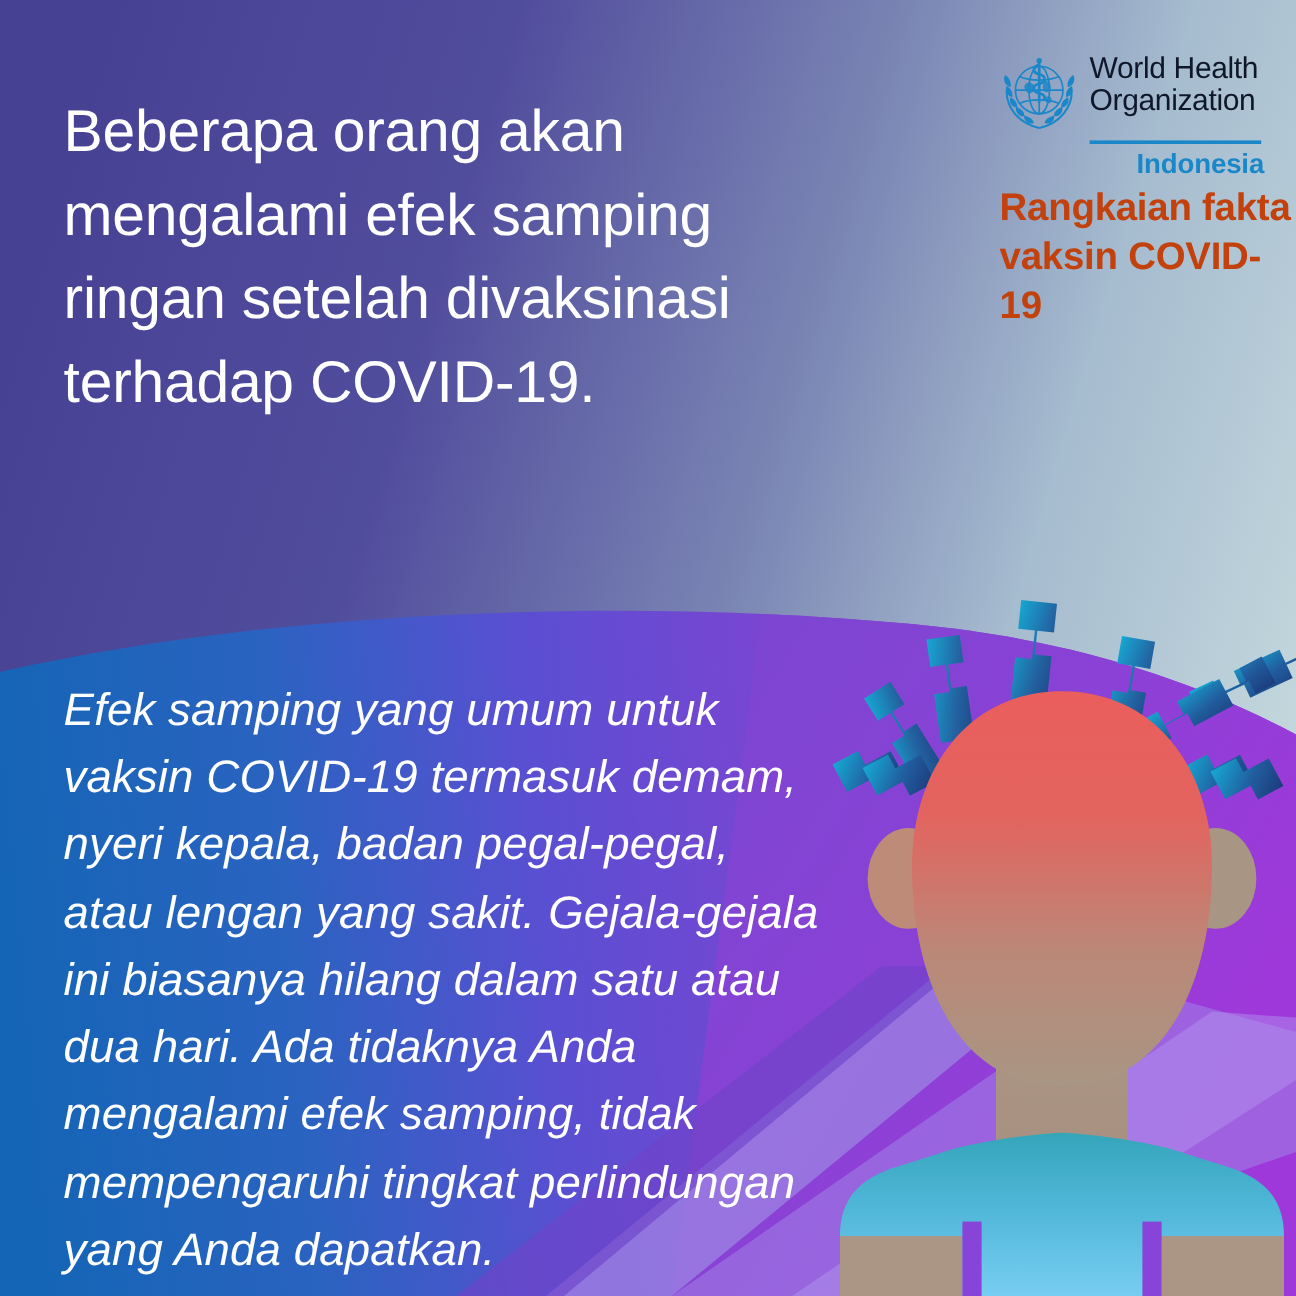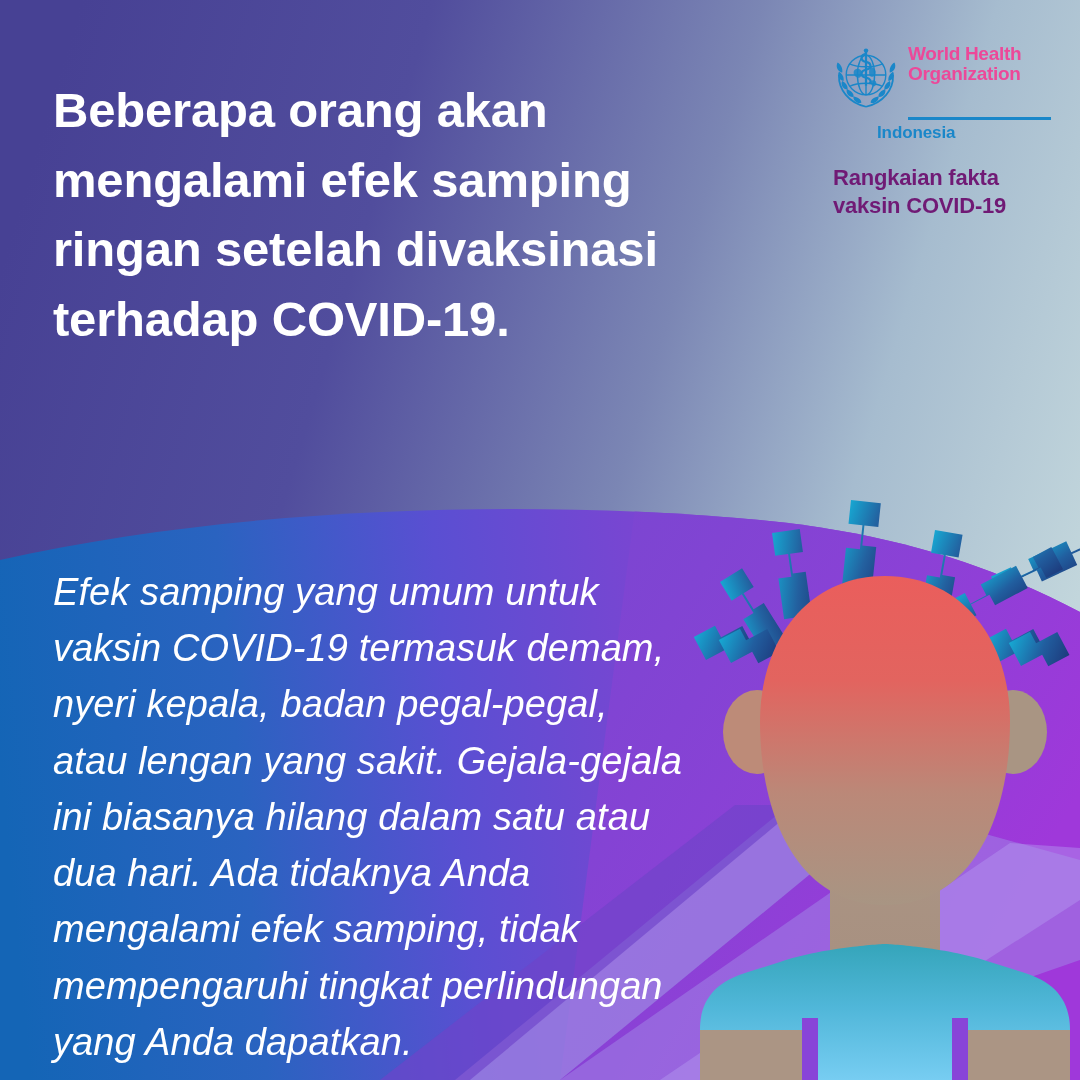--- a/index.html
+++ b/index.html
@@ -13,21 +13,21 @@
   }
   .layer{position:absolute;top:0;left:0;width:1080px;height:1080px;}
   svg.layer{display:block;}
 
   
   #headline{
     position:absolute;
     left:53px; top:76px; width:700px;
     color:#ffffff;
     font-size:49px;
-    font-weight:700;
+    font-weight:400;
     line-height:1.42;
     letter-spacing:-0.2px;
     white-space:pre-line;
     z-index:40;
   }
 
   
   #body-copy{
     position:absolute;
     left:53px; top:564px; width:660px;
@@ -45,42 +45,42 @@
   #who-block{
     position:absolute;
     left:833px; top:44px;
     z-index:45;
     width:220px;
   }
   #who-logo-row{display:flex;align-items:flex-start;}
   #who-emblem{width:66px;height:66px;flex:0 0 66px;margin-top:2px;}
   #who-wordmark{margin-left:9px;}
   #who-wordmark .ln{
-    color:#ec4899;
-    font-size:19px;
-    font-weight:700;
+    color:#0f172a;
+    font-size:25px;
+    font-weight:400;
     line-height:1.07;
     letter-spacing:-0.3px;
     white-space:nowrap;
   }
   #who-rule{
     height:2.5px;background:#1a87c9;
     width:143px;margin:5px 0 3px 75px;
   }
   #who-country{
     color:#1a87c9;
-    font-size:17px;font-weight:700;
+    font-size:23px;font-weight:700;
     letter-spacing:-0.1px;
-    margin-left:44px;
+    margin-left:114px;
   }
   #series-label{
     position:absolute;
-    left:833px; top:164px;
-    color:#701a75;
-    font-size:22px;
+    left:833px; top:152px;
+    color:#c2410c;
+    font-size:32px;
     font-weight:700;
     line-height:1.28;
     letter-spacing:-0.2px;
     white-space:pre-line;
     z-index:45;
   }
 </style>
 </head>
 <body>
 

